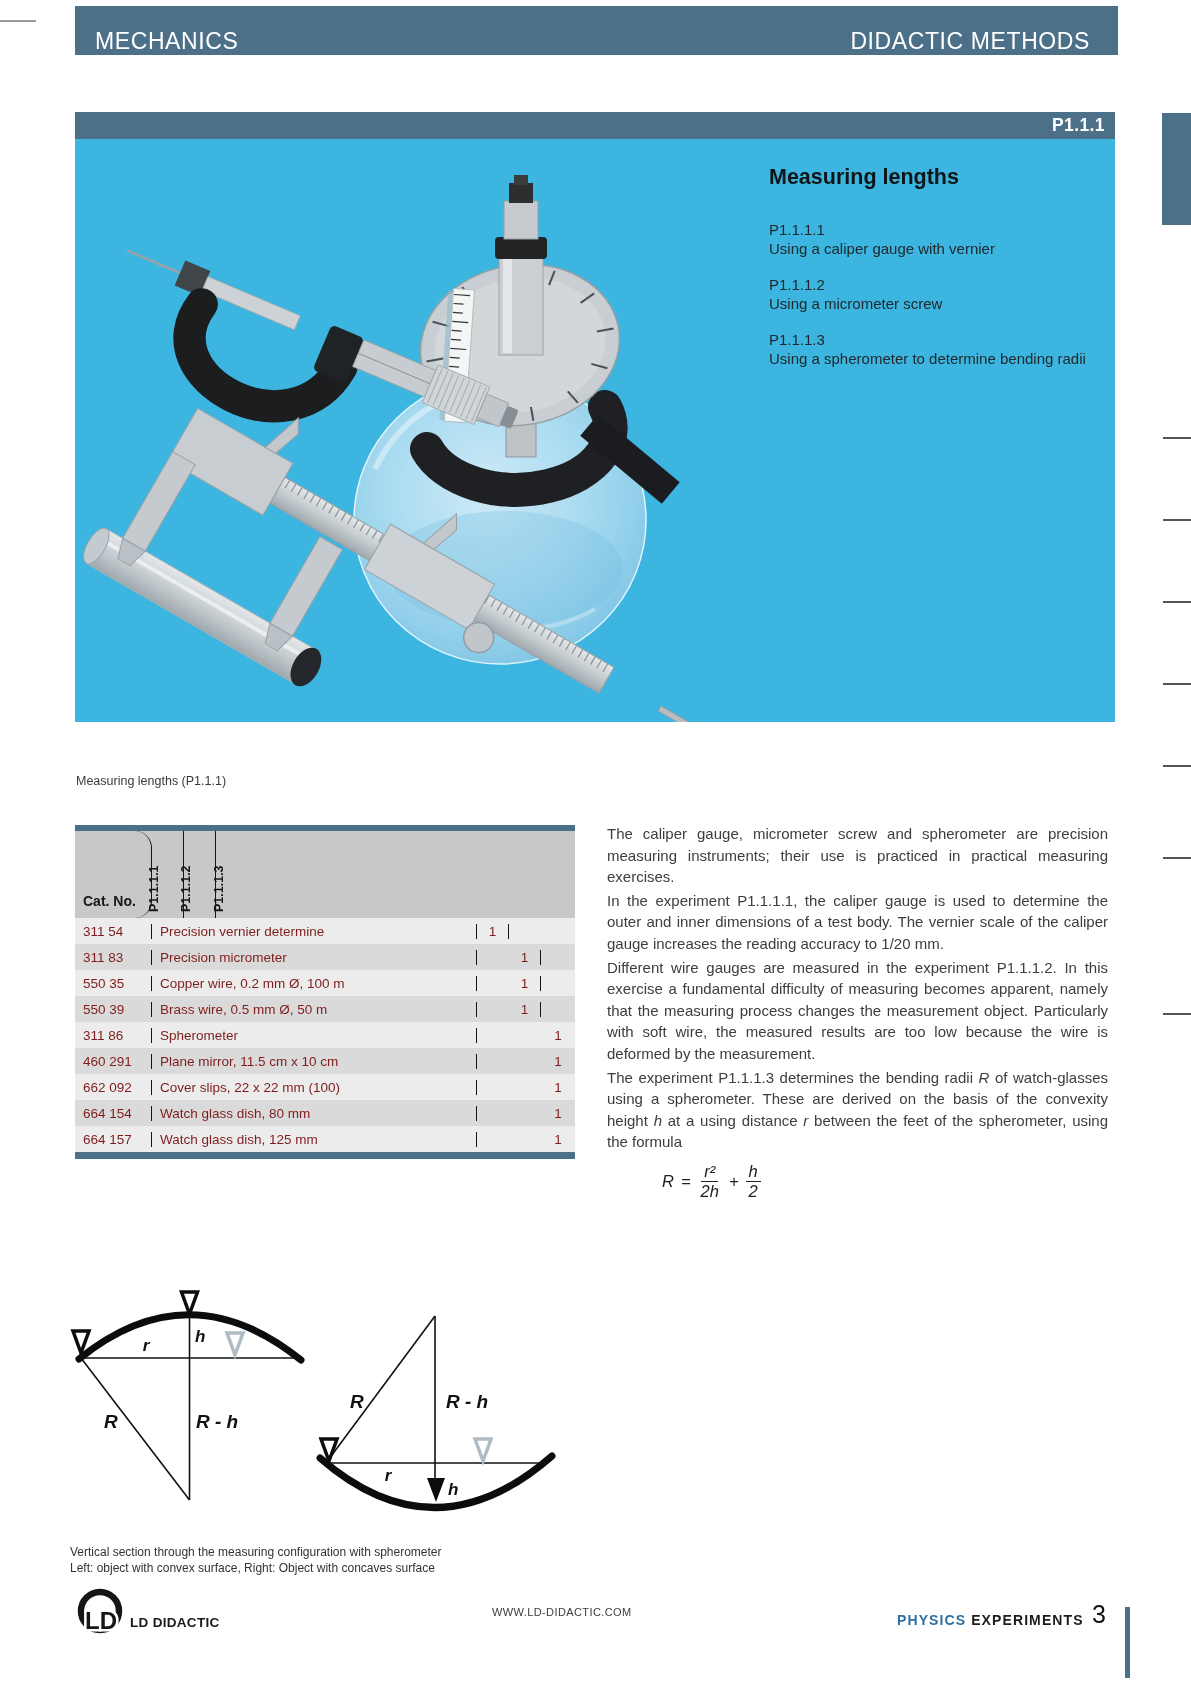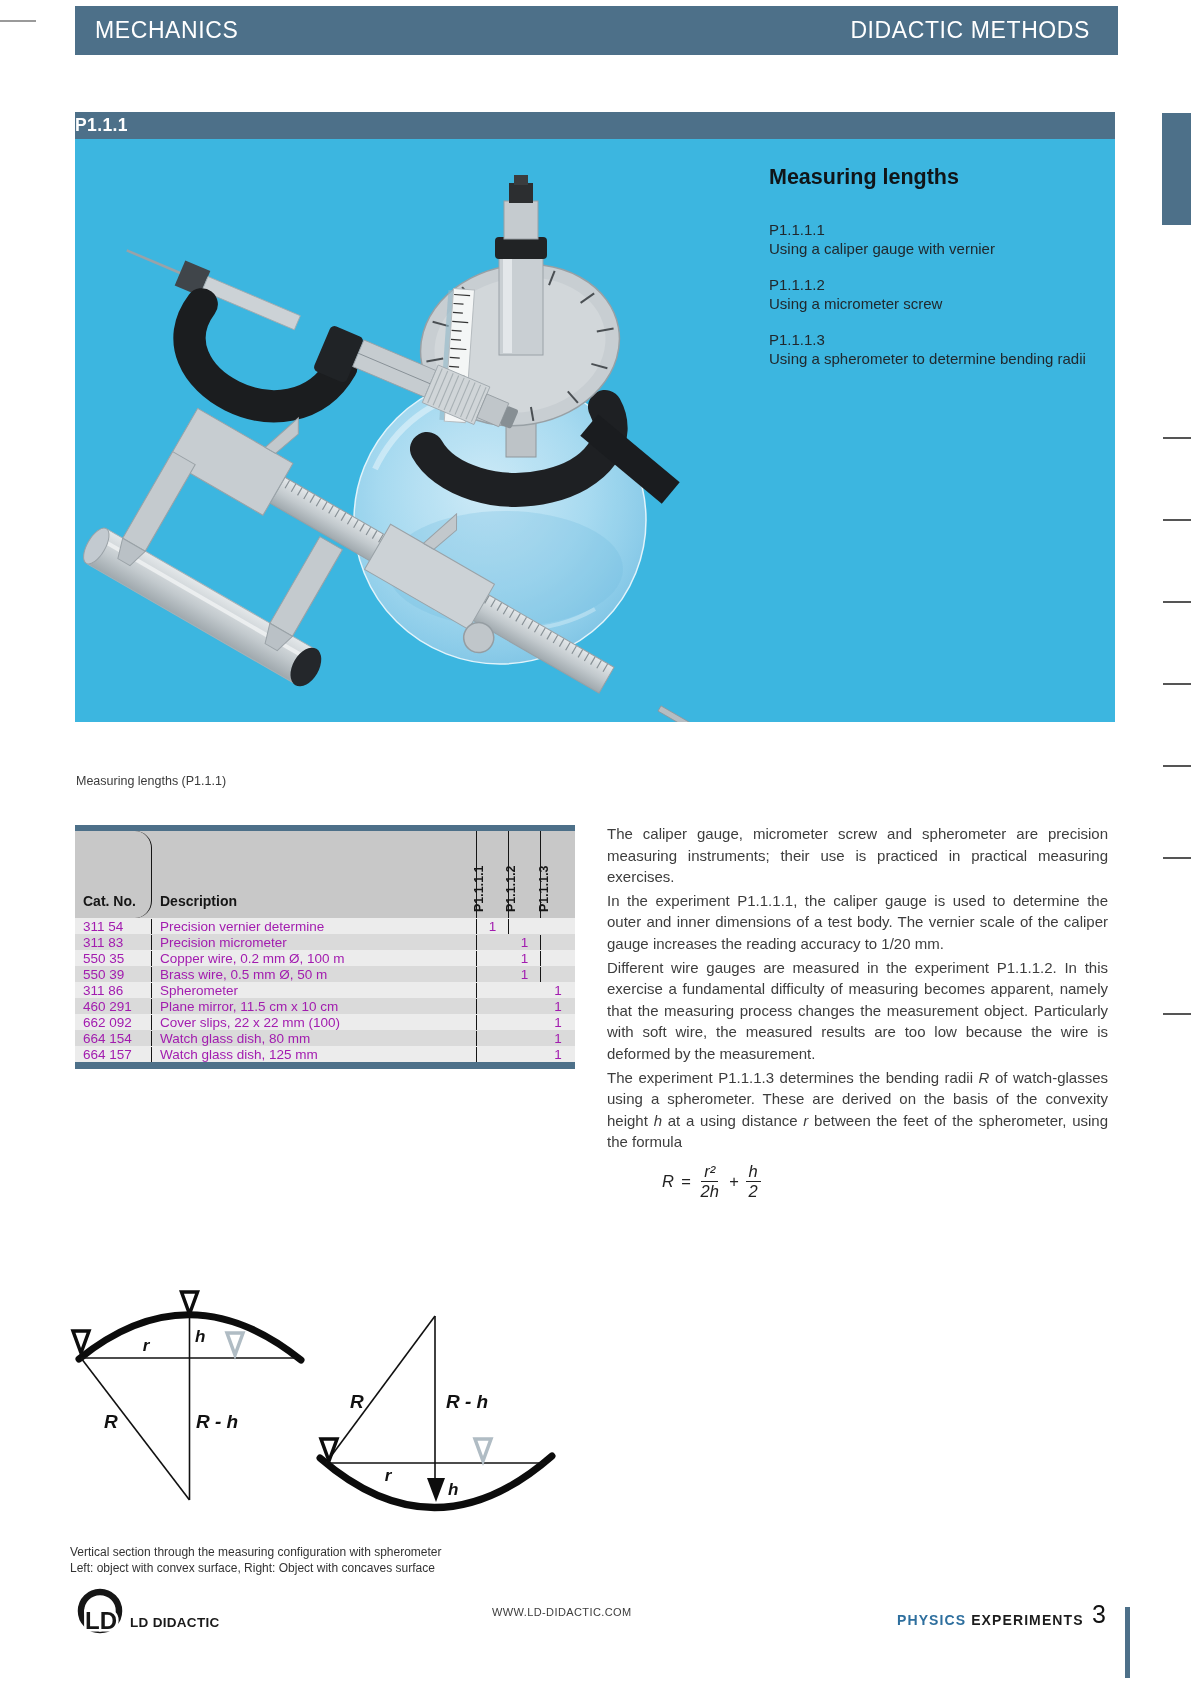--- a/index.html
+++ b/index.html
@@ -3,40 +3,40 @@
 <meta charset="utf-8">
 <style>
   html,body{margin:0;padding:0;background:#e9e9e9;}
   #page{position:relative;width:1191px;height:1683px;background:#ffffff;margin:0 auto;
         font-family:"Liberation Sans",sans-serif;overflow:hidden;}
   .abs{position:absolute;}
 
   
   .regmark{left:0;top:20px;width:36px;height:2px;background:#9a9a9a;}
   .topbar{left:75px;top:6px;width:1043px;height:49px;background:#4d7089;color:#fff;
-          display:flex;justify-content:space-between;align-items:center;
+          display:flex;justify-content:space-between;align-items:flex-end;
           padding:0 28px 0 20px;box-sizing:border-box;font-size:23px;letter-spacing:.6px;}
   .pbar{left:75px;top:112px;width:1040px;height:27px;background:#4d7089;color:#fff;
-        display:flex;align-items:center;padding-right:10px;
+        display:flex;justify-content:flex-end;align-items:center;padding-right:10px;
         box-sizing:border-box;font-size:17.5px;font-weight:bold;letter-spacing:.4px;}
 
   
   .hero{left:75px;top:139px;width:1040px;height:583px;background:#3cb6e0;}
   .hero-svg{position:absolute;left:0;top:0;}
   .hero-text{position:absolute;left:694px;top:26px;width:320px;color:#20282d;}
   .hero-title{font-size:21.5px;font-weight:bold;color:#101518;margin:0 0 30px 0;line-height:25px;}
   .hero-item{font-size:15px;line-height:19px;margin:0 0 17px 0;}
   .photo-caption{left:76px;top:774px;font-size:12.5px;color:#3a3a3a;}
 
   
   .cat-table{left:75px;top:825px;width:500px;}
   .t-bar{height:6px;background:#4d7089;}
   .t-bar-b{height:7px;background:#4d7089;}
   .t-head{display:flex;height:87px;background:#c8c8c8;}
-  .t-body .t-row{display:flex;height:16px;align-items:center;font-size:13.5px;color:#a21caf;}
+  .t-body .t-row{display:flex;height:26px;align-items:center;font-size:13.5px;color:#7f1d1d;}
   .t-body .t-row:nth-child(odd){background:#ececec;}
   .t-body .t-row:nth-child(even){background:#dadada;}
   .c0{width:77px;padding-left:8px;box-sizing:border-box;}
   .c1{width:325px;padding-left:8px;box-sizing:border-box;}
   .cq{width:32px;text-align:center;box-sizing:border-box;}
   .cq3{width:34px;text-align:center;box-sizing:border-box;}
   .bR{border-right:1px solid #151515;}
   .h0,.h1,.hq{position:relative;box-sizing:border-box;height:87px;}
   .h0{width:77px;border-radius:17px;}.h1{width:325px;}.hq{width:32px;}.hq3{width:34px;}
   .hlab{position:absolute;bottom:9px;left:8px;font-weight:bold;font-size:14px;color:#161616;}
@@ -225,23 +225,20 @@
   </div>
 
   <div class="abs photo-caption">Measuring lengths (P1.1.1)</div>
 
   <div class="abs cat-table">
     <div class="t-bar"></div>
     <div class="t-head">
       <div class="h0 bR">
         <span class="hlab">Cat. No.</span>
       </div>
-      <div class="h1 bR">
-        <span class="hlab">Description</span>
-      </div>
       <div class="hq bR">
         <span class="vlab">P1.1.1.1</span>
       </div>
       <div class="hq bR">
         <span class="vlab">P1.1.1.2</span>
       </div>
       <div class="hq hq3">
         <span class="vlab">P1.1.1.3</span>
       </div>
     </div>

